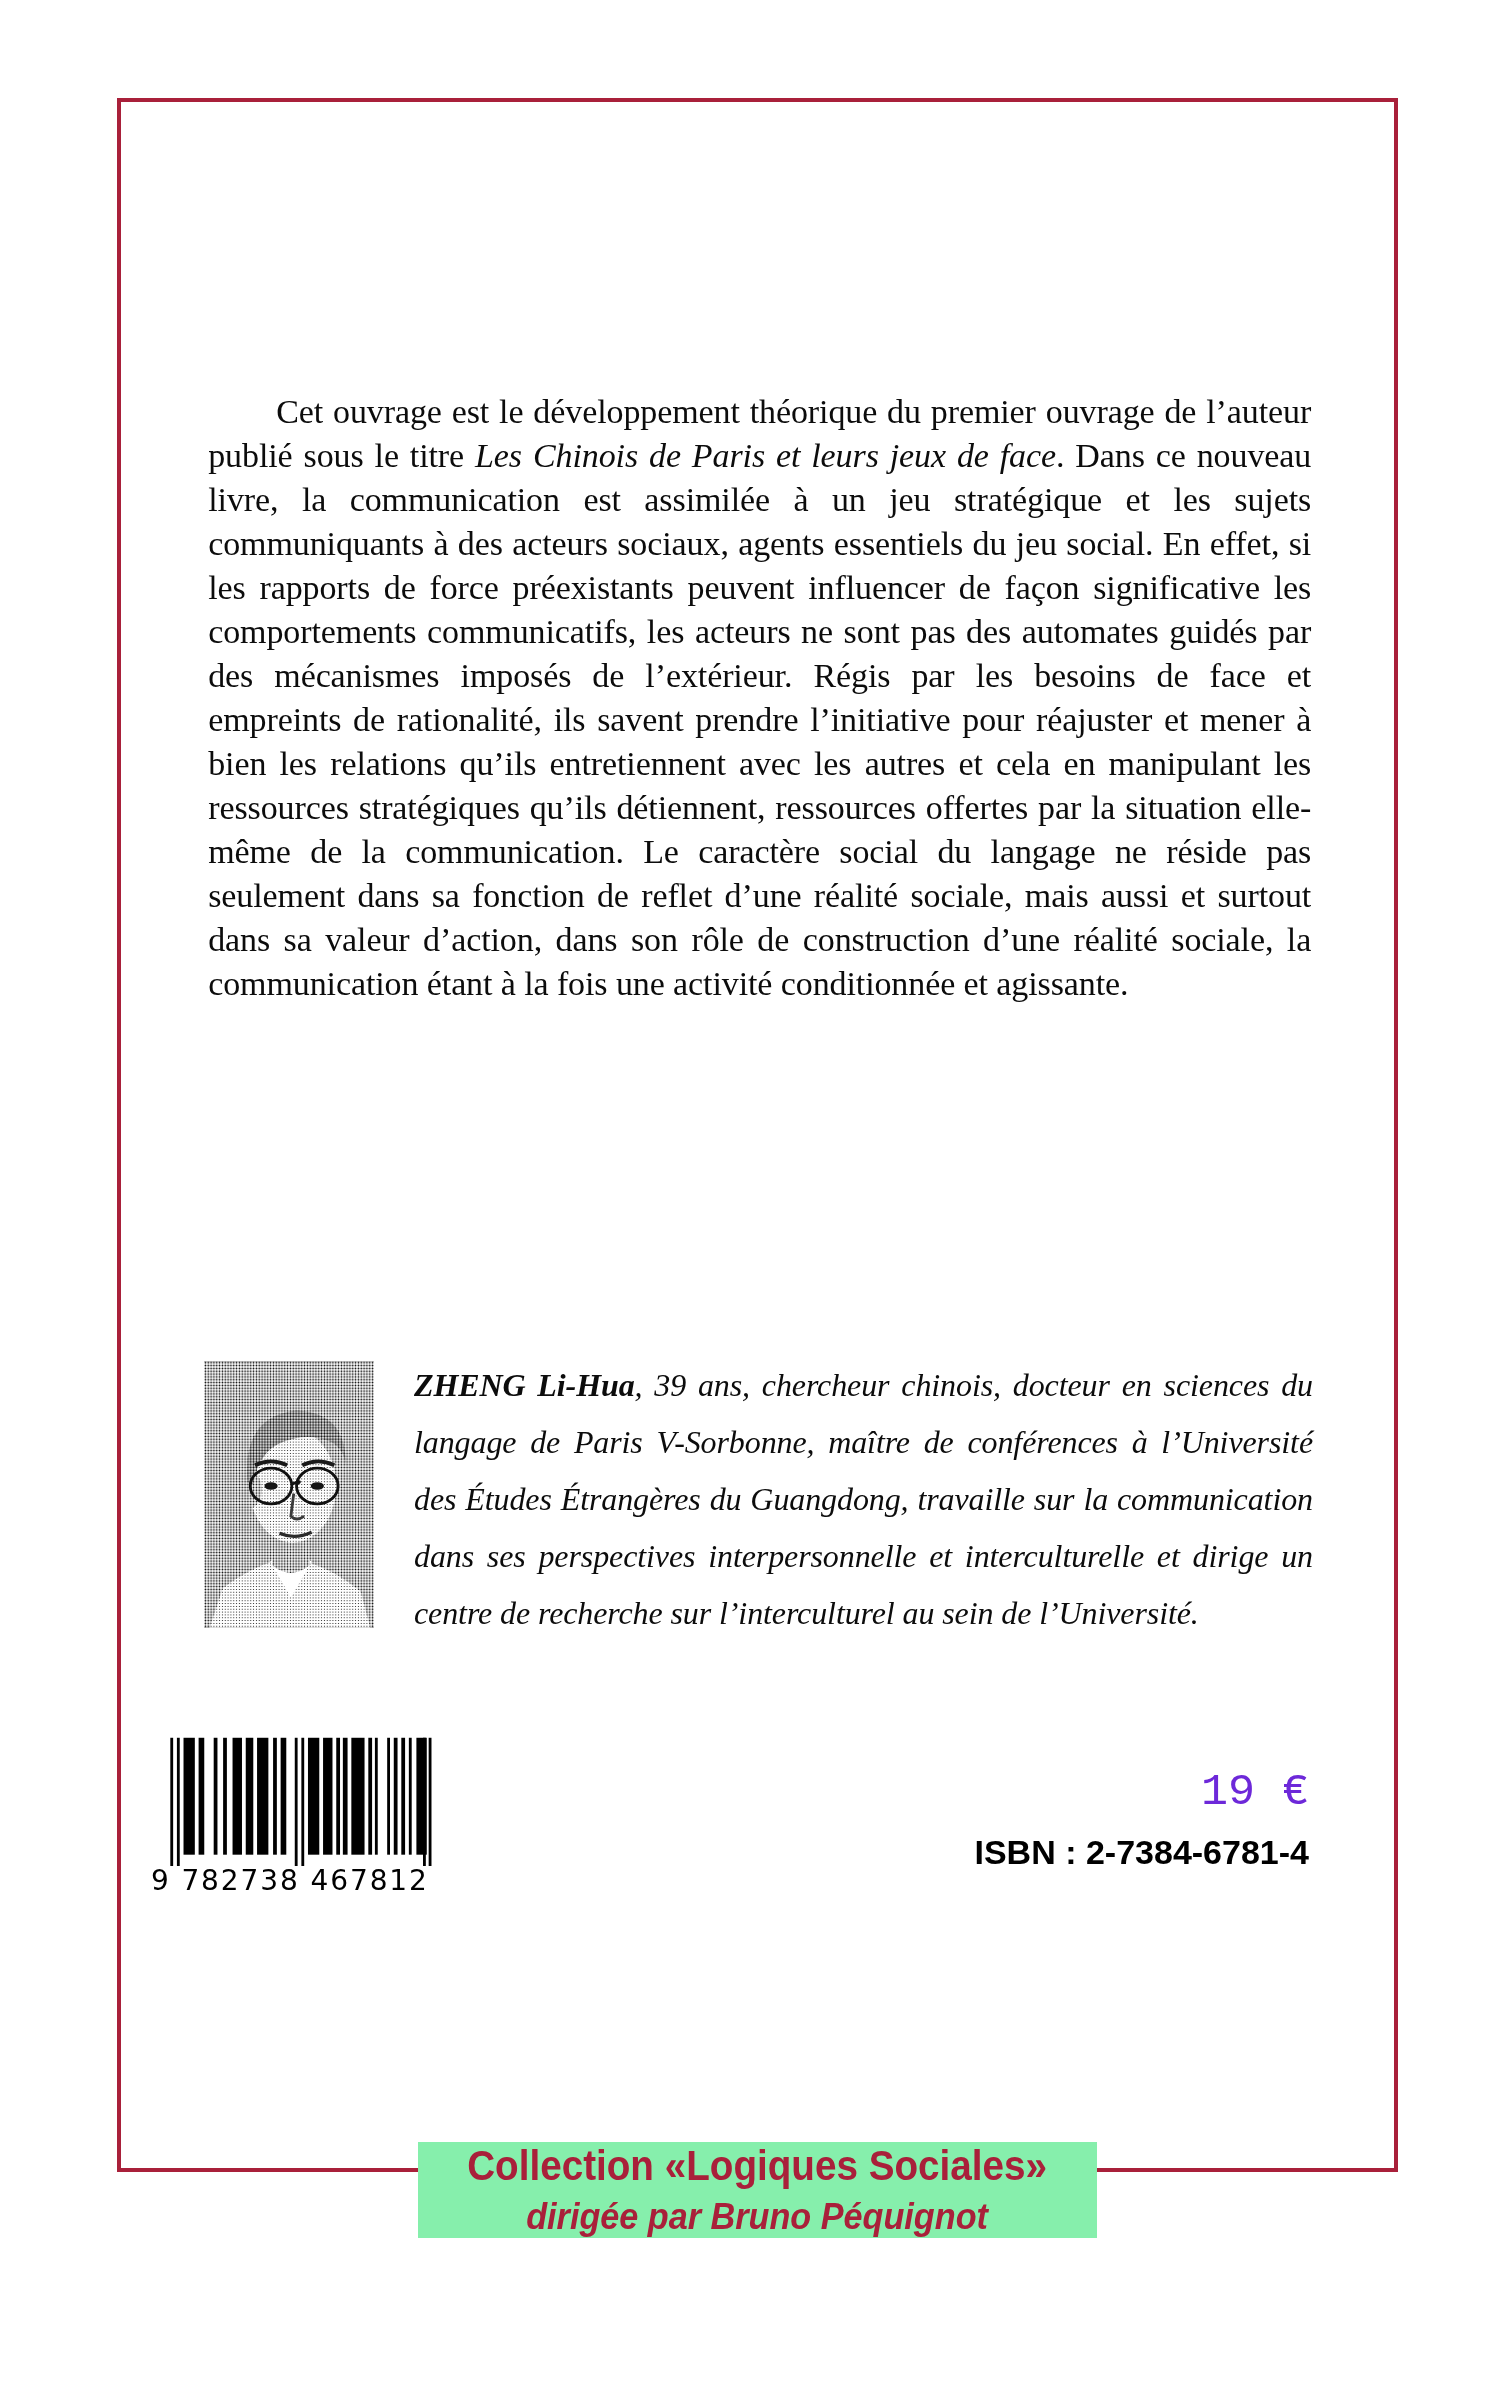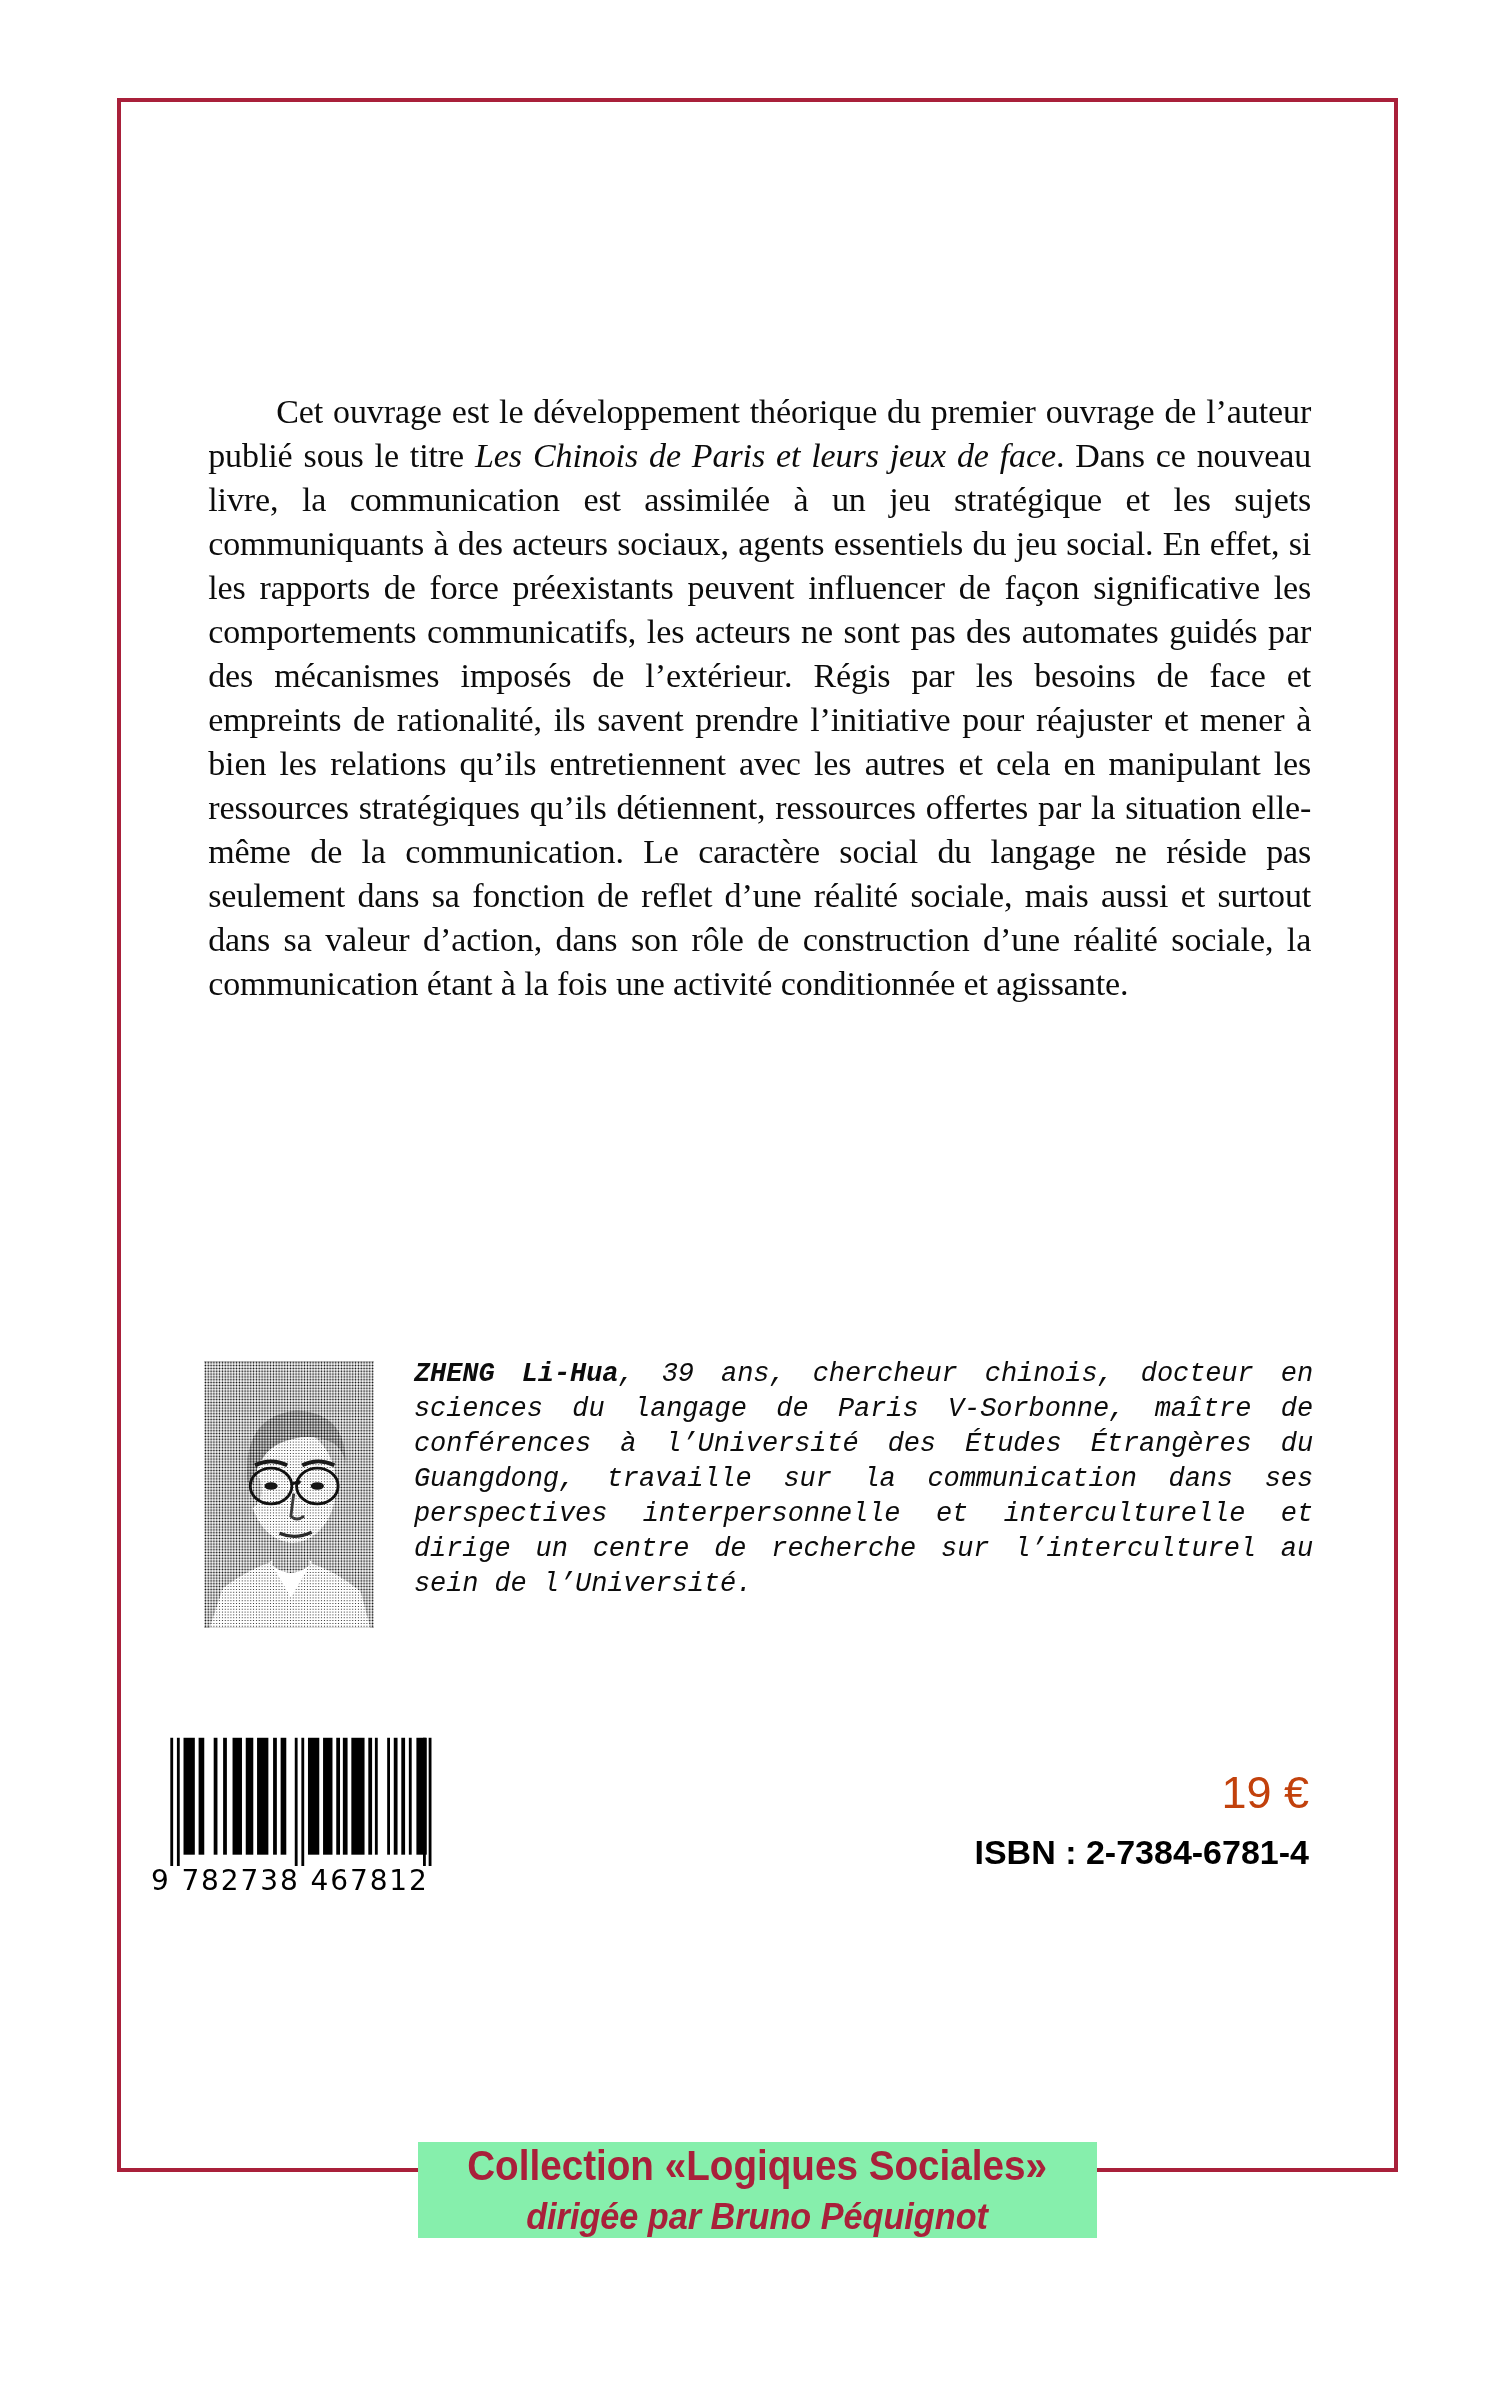--- a/index.html
+++ b/index.html
@@ -103,24 +103,24 @@
     background: #8d8d8d;
   }
   #author-photo svg { display: block; }
   #author-bio {
     position: absolute;
     left: 210px;
     top: -3.8px;
     width: 899px;
     text-align: justify;
     text-justify: inter-word;
-    font-family: Liberation Mono, monospace;
+    font-family: Liberation Serif, serif;
     font-style: italic;
-    font-size: 27px;
-    line-height: 35px;
+    font-size: 32px;
+    line-height: 57px;
     color: #0c0c0c;
     letter-spacing: -0.1px;
   }
   #author-bio p { margin: 0; }
   #author-name { font-weight: bold; font-style: italic; }
 
   
   #barcode-block {
     position: absolute;
     left: 28px;
@@ -141,23 +141,23 @@
   }
 
   
   #price-isbn {
     position: absolute;
     right: 85px;
     top: 1666px;
     text-align: right;
   }
   #price {
-    font-family: Liberation Sans, sans-serif;
+    font-family: Liberation Mono, monospace;
     font-size: 45px;
-    color: #c2410c;
+    color: #6d28d9;
     line-height: 1.1;
   }
   #isbn {
     font-family: Liberation Sans, sans-serif;
     font-weight: bold;
     font-size: 34px;
     color: #000000;
     margin-top: 15px;
     white-space: nowrap;
   }

